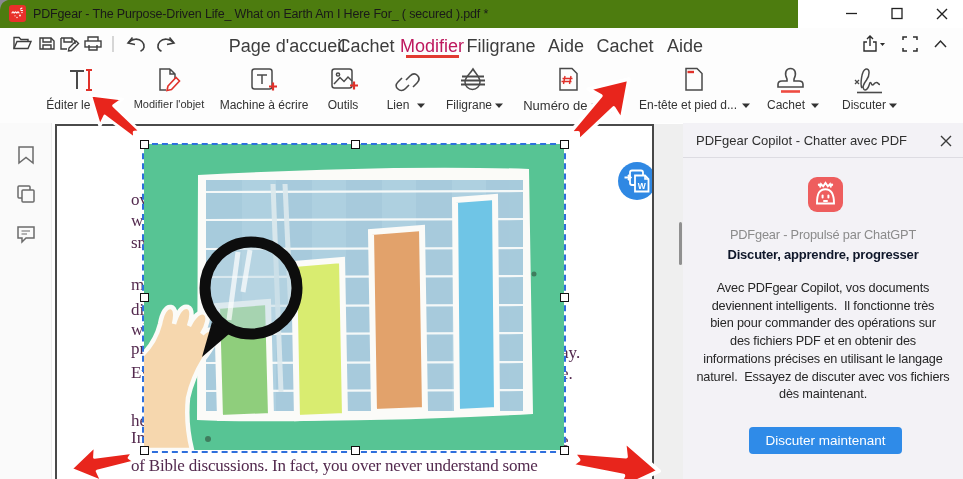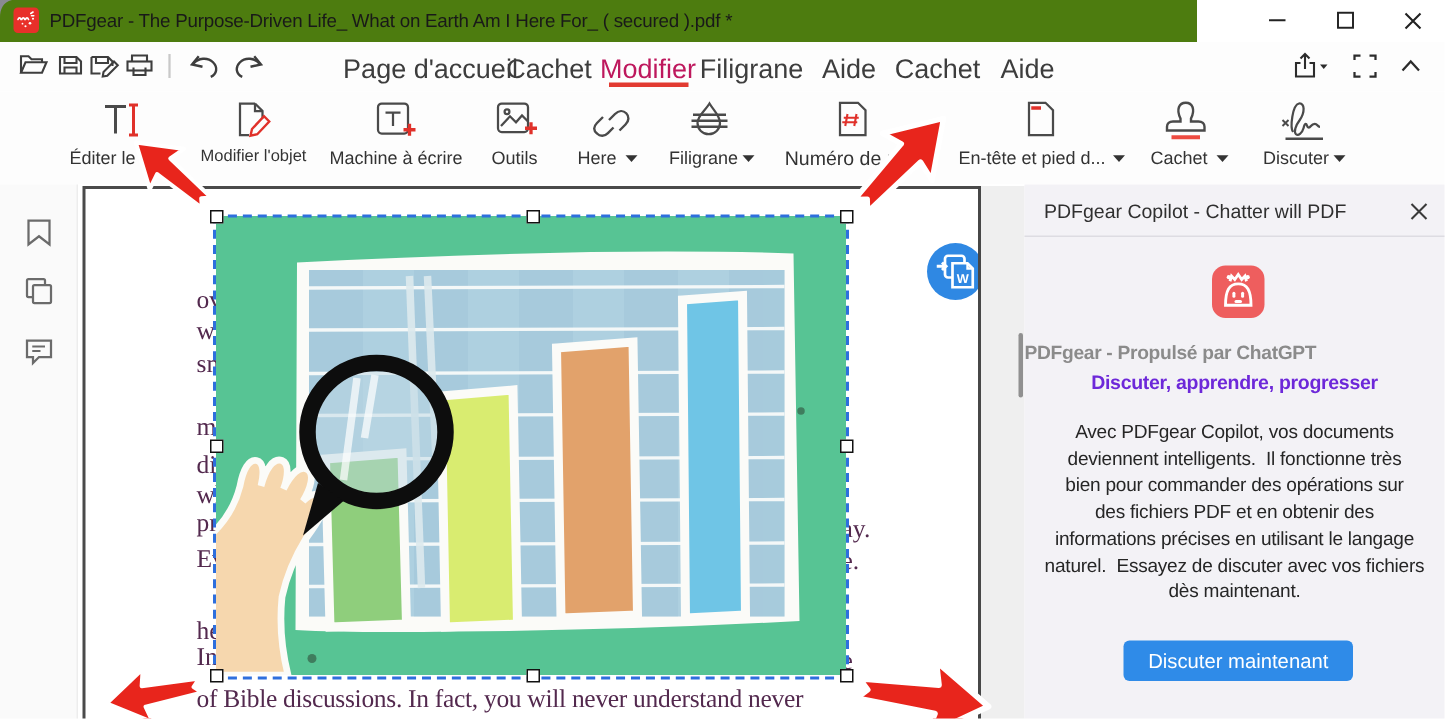--- a/index.html
+++ b/index.html
@@ -22,22 +22,22 @@
 #pageright{left:652px;top:1px;width:2px;height:355px;background:#474747;}
 #gutter{left:654px;top:1px;width:29px;height:355px;background:#efefef;}
 #thumb{left:25px;top:98px;width:3px;height:43px;background:#909090;border-radius:2px;}
 
 .ptext{position:absolute;font-family:"Liberation Serif",serif;font-size:17px;color:#53294e;white-space:nowrap;}
 
 #panel{left:683px;top:0px;width:280px;height:356px;background:#f3f2f6;}
 #phead{left:0;top:0;width:280px;height:34px;border-bottom:1.5px solid #dddce2;}
 #pheadtext{left:13px;top:10px;font-size:13px;color:#2f2f2f;white-space:nowrap;}
 #robot{left:125px;top:54px;width:35px;height:35px;background:#ee5e5e;border-radius:9px;}
-#powered{left:0;top:104px;width:280px;text-align:left;font-size:12.8px;color:#8b8b8b;letter-spacing:-0.2px;font-weight:bold;}
-#tagline{left:0;top:124px;width:280px;text-align:center;font-size:13px;font-weight:bold;color:#6d28d9;letter-spacing:-0.2px;}
+#powered{left:0;top:104px;width:280px;text-align:center;font-size:12.8px;color:#8b8b8b;letter-spacing:-0.2px;}
+#tagline{left:0;top:124px;width:280px;text-align:center;font-size:13px;font-weight:bold;color:#0f172a;letter-spacing:-0.2px;}
 #para{left:0px;top:157px;width:280px;text-align:center;font-size:12.7px;line-height:17.7px;color:#262626;letter-spacing:-0.15px;}
 #chatbtn{left:66px;top:304px;width:153px;height:27px;background:#2f8be8;border-radius:4px;color:#fff;font-size:13.5px;text-align:center;line-height:27px;}
 
 #selrect{left:142px;top:20px;width:424px;height:310px;border:2px dashed #2e6fdd;box-sizing:border-box;}
 .hnd{position:absolute;width:9px;height:9px;background:#fff;border:1.5px solid #111;box-sizing:border-box;}
 </style>
 </head>
 <body>
 <div class="abs" id="titlebar">
   <svg class="abs" style="left:0;top:0;width:10px;height:28px" viewBox="0 0 10 28">
@@ -182,21 +182,21 @@
     <g stroke="#4a4a4a" stroke-width="1.5" fill="none">
       <path d="M855 19 L859 23 M859 19 L855 23" stroke-width="1.3"></path>
       <path d="M862 27 C860 24 861.5 9 866 8 C870 7.5 870 14 866.5 19 C863.5 23 862.5 27 864 28.5 C865.5 29.8 868 28 869 24.5 C869.5 23 869.5 21.5 870.5 21.5 C871.5 21.5 871 24 872.5 24 C874 24 874 21.5 876.5 21.5 C878.5 21.5 878 23.5 880 23.5"></path>
       <path d="M857 31.5 L882 31.5" stroke-width="1.6"></path>
     </g>
   </svg>
   <span class="tlabel" style="left:75px">Éditer le te</span>
   <span class="tlabel" style="left:169px;font-size:11px">Modifier l'objet</span>
   <span class="tlabel" style="left:264px">Machine à écrire</span>
   <span class="tlabel" style="left:343px">Outils</span>
-  <span class="tlabel" style="left:398px">Here</span>
+  <span class="tlabel" style="left:398px">Lien</span>
   <span class="tlabel" style="left:469px">Filigrane</span>
   <span class="tlabel" style="left:568px;font-size:13px">Numéro de pag</span>
   <span class="tlabel" style="left:688px">En-tête et pied d...</span>
   <span class="tlabel" style="left:786px">Cachet</span>
   <span class="tlabel" style="left:864px">Discuter</span>
   <svg class="abs" style="left:0;top:0;width:963px;height:60px" viewBox="0 0 963 60">
     <g fill="#333">
       <path d="M417 42.5 L425 42.5 L421 47 Z"></path>
       <path d="M495 42.5 L503 42.5 L499 47 Z"></path>
       <path d="M742 42.5 L750 42.5 L746 47 Z"></path>
@@ -227,21 +227,21 @@
   <span class="ptext" style="left:131px;top:152px">me</span>
   <span class="ptext" style="left:131px;top:177px">di</span>
   <span class="ptext" style="left:131px;top:197px">wh</span>
   <span class="ptext" style="left:131px;top:216px">pr</span>
   <span class="ptext" style="left:131px;top:240px">Ev</span>
   <span class="ptext" style="left:131px;top:288px">he</span>
   <span class="ptext" style="left:131px;top:305px">In</span>
   <span class="ptext" style="left:561px;top:220px">ay.</span>
   <span class="ptext" style="left:561px;top:241px">e.</span>
   <span class="ptext" style="left:561px;top:308px">e</span>
-  <span class="ptext" style="left:131px;top:333px;letter-spacing:-0.2px">of Bible discussions. In fact, you will never understand never</span>
+  <span class="ptext" style="left:131px;top:333px;letter-spacing:-0.2px">of Bible discussions. In fact, you over never understand some</span>
 
   <svg class="abs" style="left:144px;top:21px;width:420px;height:306px" viewBox="0 0 420 306">
     <rect width="420" height="306" fill="#57c494"></rect>
 
     <path d="M54 31 Q150 26 250 24 Q330 23 385 25 L389 270 Q280 276 160 277 Q90 278 53 276 Z" fill="#fbfbf8"></path>
     <rect x="62" y="36" width="317" height="231" fill="#aed0e0"></rect>
 
     <g fill="#98bfd3" opacity="0.3">
       <rect x="62" y="36" width="36" height="231"></rect>
       <rect x="132" y="36" width="36" height="231"></rect>
@@ -306,21 +306,21 @@
     <text x="24.8" y="27.5" font-size="8.5" font-weight="bold" fill="#fff" text-anchor="middle" font-family="Liberation Sans">W</text>
   </svg>
 
   <div class="abs" id="pageright"></div>
   <div class="abs" id="gutter">
       <div class="abs" id="thumb"></div>
     </div>
 
   <div class="abs" id="panel">
     <div class="abs" id="phead">
-      <span class="abs" id="pheadtext">PDFgear Copilot - Chatter will PDF</span>
+      <span class="abs" id="pheadtext">PDFgear Copilot - Chatter avec PDF</span>
       <svg class="abs" style="left:256px;top:11px;width:14px;height:14px" viewBox="0 0 14 14">
         <path d="M2 2 L12 12 M12 2 L2 12" stroke="#3a3a3a" stroke-width="1.4"></path>
       </svg>
     </div>
     <div class="abs" id="robot">
       <svg class="abs" style="left:0;top:0;width:35px;height:35px" viewBox="0 0 35 35">
         <g stroke="#fff" fill="none" stroke-width="1.9">
           <path d="M9 26.5 C9 16.5 11.5 12.2 17.5 12.2 C23.5 12.2 26 16.5 26 26.5 Z"></path>
           <path d="M12 10.5 L13 7 L15.2 9.3 L17.5 6 L19.8 9.3 L22 7 L23 10.5"></path>
         </g>

